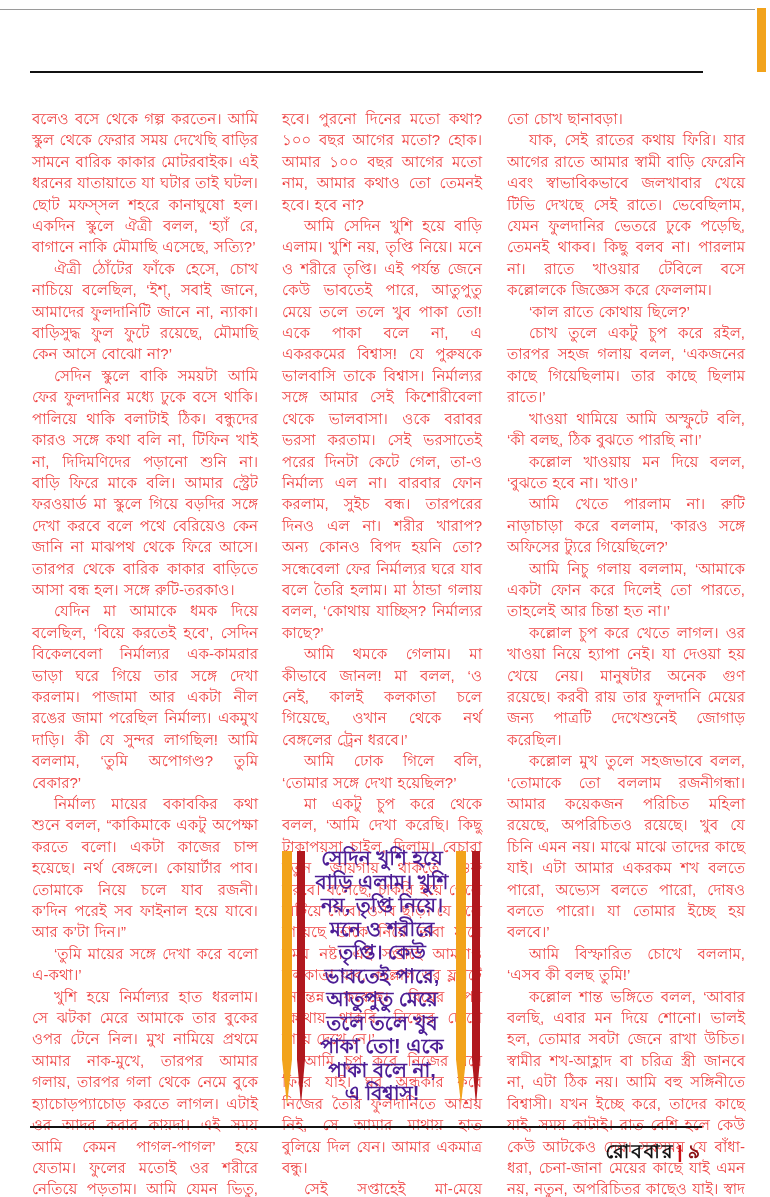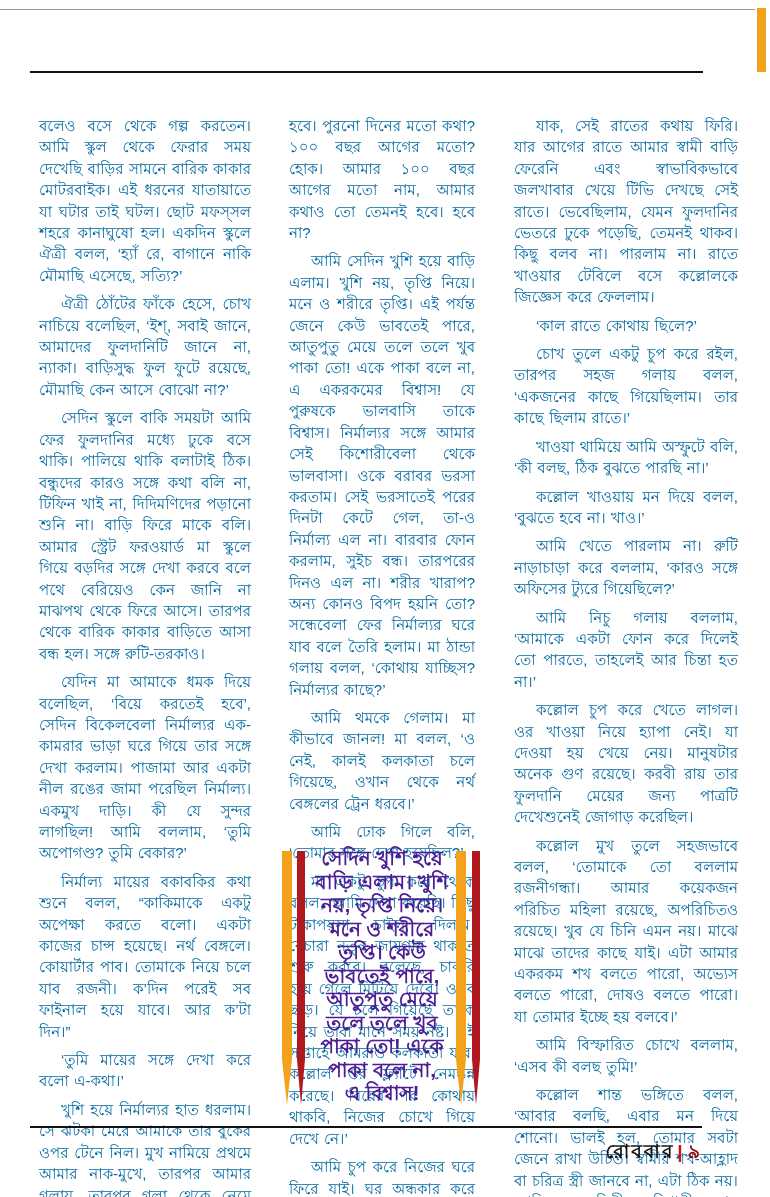--- a/index.html
+++ b/index.html
@@ -5,21 +5,21 @@
   html,body{margin:0;padding:0;}
   body{
     width:770px;height:1197px;position:relative;background:#ffffff;
     font-family:"Liberation Sans","DejaVu Sans",sans-serif;color:#111;
     overflow:hidden;
   }
   .rule{position:absolute;background:#111;}
   .rule-thin{position:absolute;background:#9a9a9a;}
   .accent-tab{position:absolute;}
   .column{position:absolute;top:108px;text-align:justify;}
-  .para{margin:7px;font-size:15px;line-height:21.4px;color:#0369a1;
+  .para{margin:0;font-size:15px;line-height:21.4px;color:#ef4444;
         text-align:justify;letter-spacing:0;word-spacing:1px;}
   .para.indent{text-indent:22px;}
   .pull-quote{position:absolute;left:282px;top:845px;width:200px;height:268px;}
   .bar{position:absolute;top:6px;height:254px;
        clip-path:polygon(0 0,100% 0,100% 82%,50% 100%,0 82%);}
   .bar-yellow-left{left:0;width:10px;}
   .bar-red-left{left:15px;width:8px;}
   .bar-yellow-right{right:16px;width:10px;}
   .bar-red-right{right:2px;width:8px;}
   .quote-text{position:absolute;left:26px;right:26px;top:2px;text-align:center;}
@@ -49,20 +49,21 @@
 <div class="column" style="left:282px;width:200px;">
     <p class="para">হবে। পুরনো দিনের মতো কথা? ১০০ বছর আগের মতো? হোক। আমার ১০০ বছর আগের মতো নাম, আমার কথাও তো তেমনই হবে। হবে না?</p>
     <p class="para indent">আমি সেদিন খুশি হয়ে বাড়ি এলাম। খুশি নয়, তৃপ্তি নিয়ে। মনে ও শরীরে তৃপ্তি। এই পর্যন্ত জেনে কেউ ভাবতেই পারে, আতুপুতু মেয়ে তলে তলে খুব পাকা তো! একে পাকা বলে না, এ একরকমের বিশ্বাস! যে পুরুষকে ভালবাসি তাকে বিশ্বাস। নির্মাল্যর সঙ্গে আমার সেই কিশোরীবেলা থেকে ভালবাসা। ওকে বরাবর ভরসা করতাম। সেই ভরসাতেই পরের দিনটা কেটে গেল, তা-ও নির্মাল্য এল না। বারবার ফোন করলাম, সুইচ বন্ধ। তারপরের দিনও এল না। শরীর খারাপ? অন্য কোনও বিপদ হয়নি তো? সন্ধেবেলা ফের নির্মাল্যর ঘরে যাব বলে তৈরি হলাম। মা ঠান্ডা গলায় বলল, ‘কোথায় যাচ্ছিস? নির্মাল্যর কাছে?’</p>
     <p class="para indent">আমি থমকে গেলাম। মা কীভাবে জানল! মা বলল, ‘ও নেই, কালই কলকাতা চলে গিয়েছে, ওখান থেকে নর্থ বেঙ্গলের ট্রেন ধরবে।’</p>
     <p class="para indent">আমি ঢোক গিলে বলি, ‘তোমার সঙ্গে দেখা হয়েছিল?’</p>
     <p class="para indent">মা একটু চুপ করে থেকে বলল, ‘আমি দেখা করেছি। কিছু টাকাপয়সা চাইল, দিলাম। বেচারা নতুন জায়গায় থাকতে শুরু করবে। বলেছে, চাকরি হয়ে গেলে মিটিয়ে দেবে। ওসব ছাড়। যে চলে গিয়েছে তাকে নিয়ে ভাবা মানে সময় নষ্ট। এই সপ্তাহে আমরাও কলকাতা যাব, কল্লোল ওর ফ্ল্যাটে নেমন্তন্ন করেছে। বিয়ের পর কোথায় থাকবি, নিজের চোখে গিয়ে দেখে নে।’</p>
     <p class="para indent">আমি চুপ করে নিজের ঘরে ফিরে যাই। ঘর অন্ধকার করে নিজের তৈরি ফুলদানিতে আশ্রয় নিই, সে আমার মাথায় হাত বুলিয়ে দিল যেন। আমার একমাত্র বন্ধু।</p>
     <p class="para indent">সেই সপ্তাহেই মা-মেয়ে সেজেগুজে কলকাতায় গেলাম। কল্লোলের ফ্ল্যাট দেখে</p>
   </div>
 <div class="column" style="left:507px;width:238px;">
+    <p class="para">তো চোখ ছানাবড়া।</p>
     <p class="para indent">যাক, সেই রাতের কথায় ফিরি। যার আগের রাতে আমার স্বামী বাড়ি ফেরেনি এবং স্বাভাবিকভাবে জলখাবার খেয়ে টিভি দেখছে সেই রাতে। ভেবেছিলাম, যেমন ফুলদানির ভেতরে ঢুকে পড়েছি, তেমনই থাকব। কিছু বলব না। পারলাম না। রাতে খাওয়ার টেবিলে বসে কল্লোলকে জিজ্ঞেস করে ফেললাম।</p>
     <p class="para indent">‘কাল রাতে কোথায় ছিলে?’</p>
     <p class="para indent">চোখ তুলে একটু চুপ করে রইল, তারপর সহজ গলায় বলল, ‘একজনের কাছে গিয়েছিলাম। তার কাছে ছিলাম রাতে।’</p>
     <p class="para indent">খাওয়া থামিয়ে আমি অস্ফুটে বলি, ‘কী বলছ, ঠিক বুঝতে পারছি না।’</p>
     <p class="para indent">কল্লোল খাওয়ায় মন দিয়ে বলল, ‘বুঝতে হবে না। খাও।’</p>
     <p class="para indent">আমি খেতে পারলাম না। রুটি নাড়াচাড়া করে বললাম, ‘কারও সঙ্গে অফিসের ট্যুরে গিয়েছিলে?’</p>
     <p class="para indent">আমি নিচু গলায় বললাম, ‘আমাকে একটা ফোন করে দিলেই তো পারতে, তাহলেই আর চিন্তা হত না।’</p>
     <p class="para indent">কল্লোল চুপ করে খেতে লাগল। ওর খাওয়া নিয়ে হ্যাপা নেই। যা দেওয়া হয় খেয়ে নেয়। মানুষটার অনেক গুণ রয়েছে। করবী রায় তার ফুলদানি মেয়ের জন্য পাত্রটি দেখেশুনেই জোগাড় করেছিল।</p>
     <p class="para indent">কল্লোল মুখ তুলে সহজভাবে বলল, ‘তোমাকে তো বললাম রজনীগন্ধা। আমার কয়েকজন পরিচিত মহিলা রয়েছে, অপরিচিতও রয়েছে। খুব যে চিনি এমন নয়। মাঝে মাঝে তাদের কাছে যাই। এটা আমার একরকম শখ বলতে পারো, অভ্যেস বলতে পারো, দোষও বলতে পারো। যা তোমার ইচ্ছে হয় বলবে।’</p>
     <p class="para indent">আমি বিস্ফারিত চোখে বললাম, ‘এসব কী বলছ তুমি!’</p>

